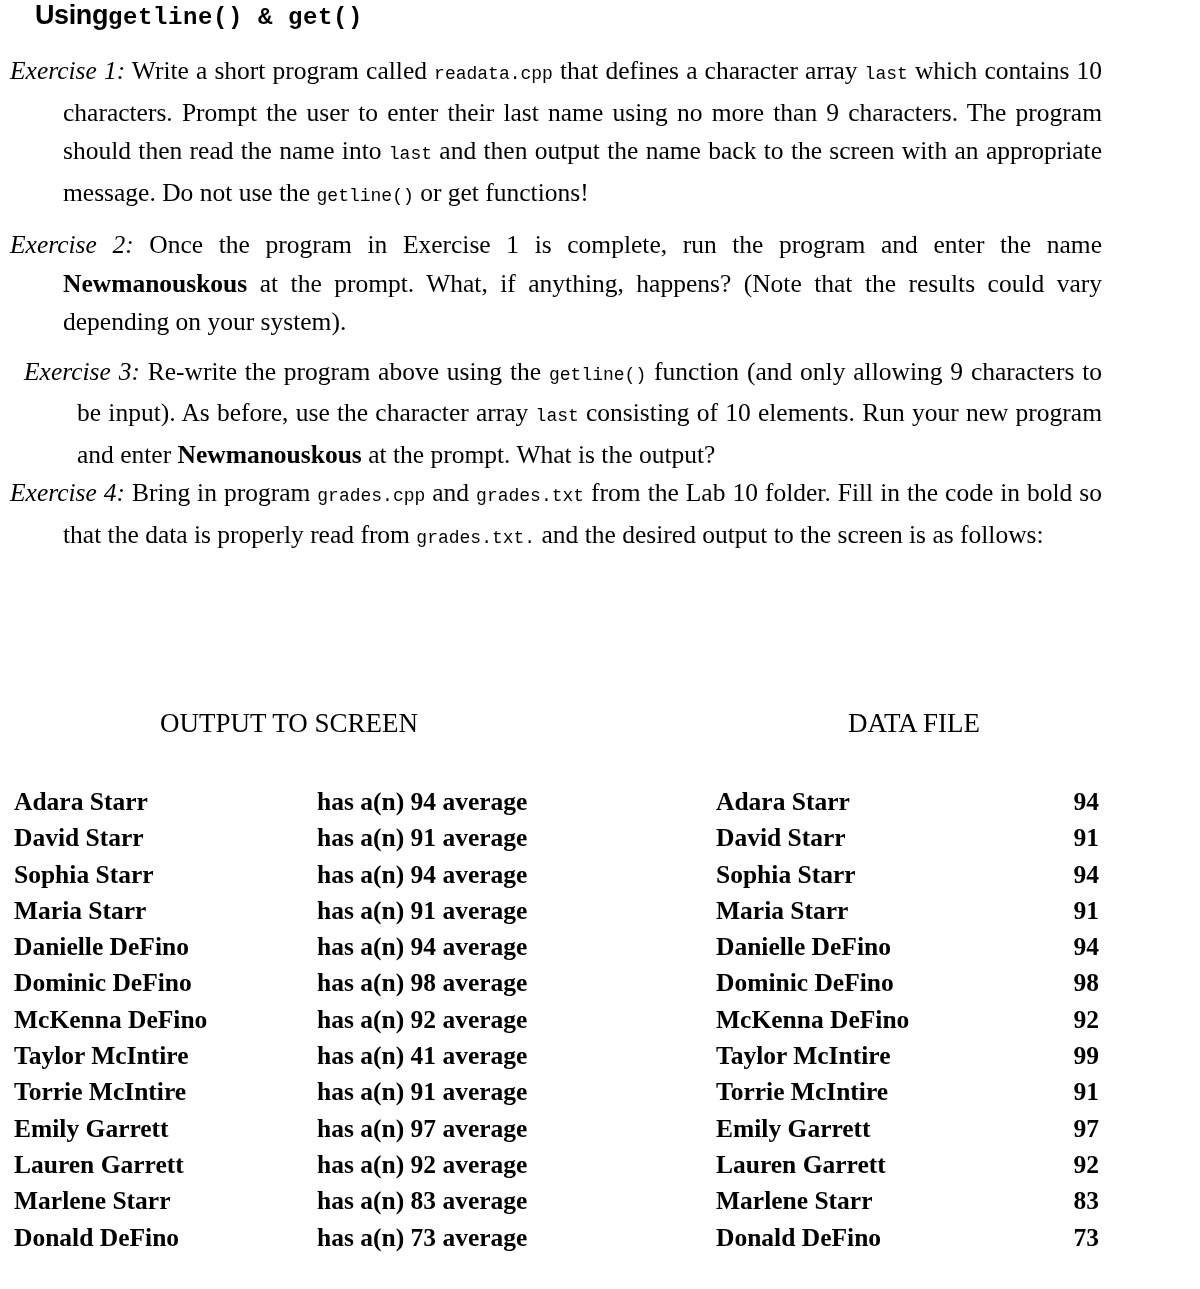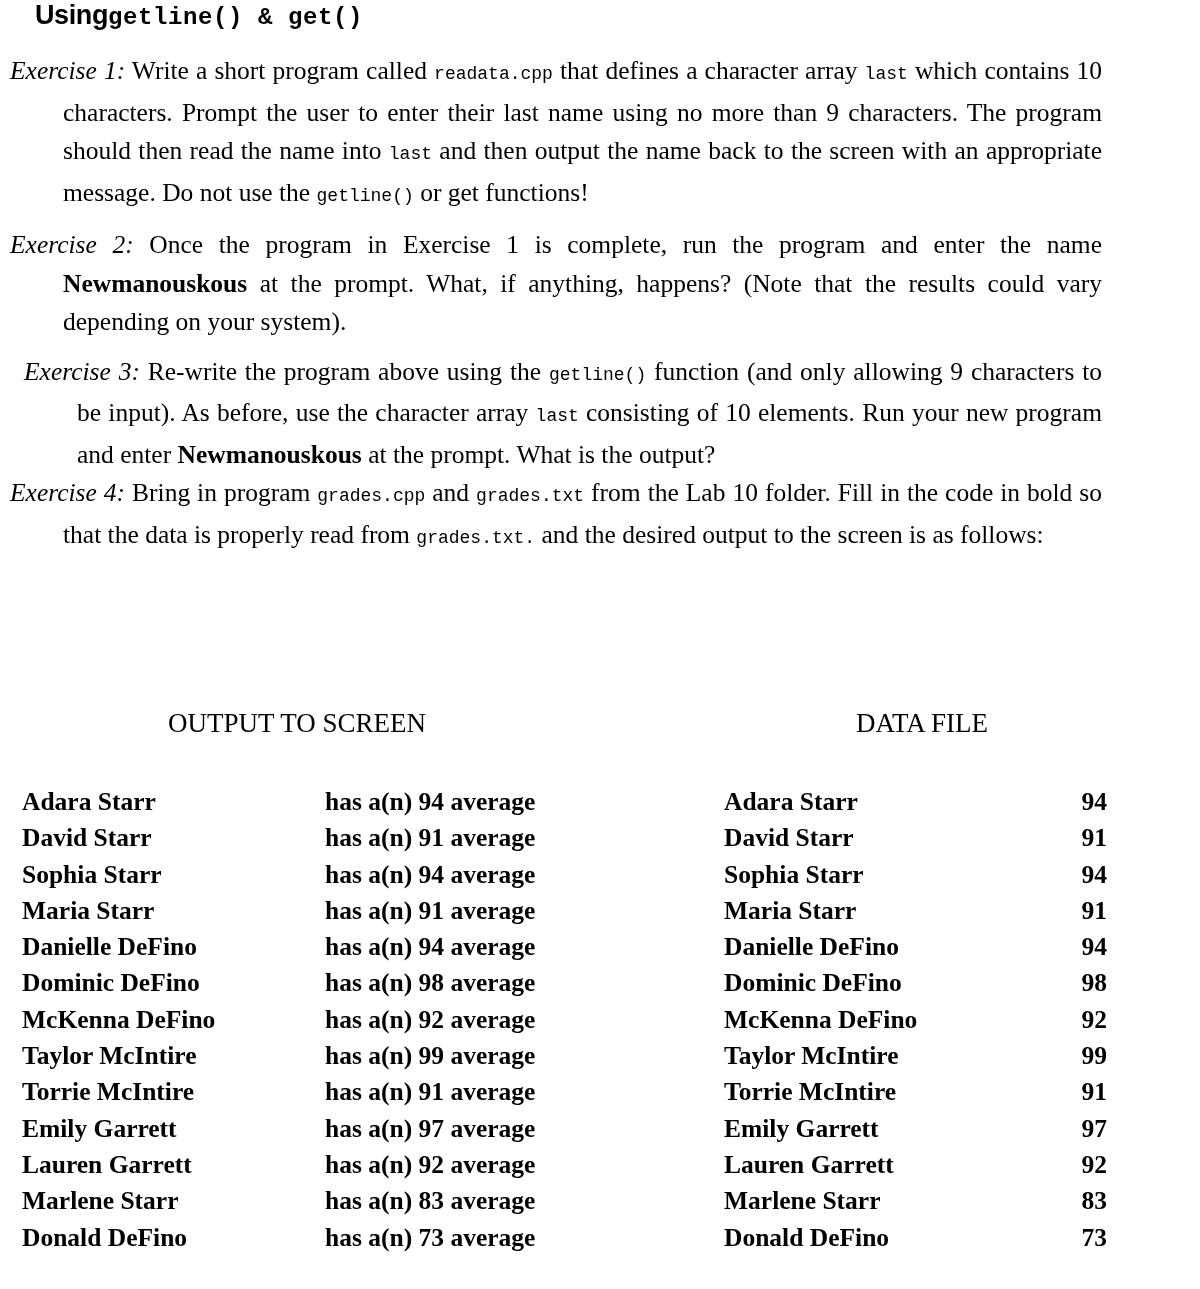--- a/index.html
+++ b/index.html
@@ -65,21 +65,21 @@
   .code {
     font-family: "Liberation Mono", "DejaVu Sans Mono", monospace;
     font-size: 18px;
     letter-spacing: 0px;
   }
   .bold { font-weight: bold; }
 
   
   .table-area {
     position: absolute;
-    left: 12px;
+    left: 4px;
     top: 706px;
     width: 1028px;
   }
   .col-headers {
     position: relative;
     height: 46px;
   }
   .hdr {
     position: absolute;
     font-size: 27px;
@@ -168,21 +168,21 @@
         <div class="cell c-df-grade">98</div>
       </div>
       <div class="row">
         <div class="cell c-out-name">McKenna  DeFino</div>
         <div class="cell c-out-msg">has  a(n)  92  average</div>
         <div class="cell c-df-name">McKenna  DeFino</div>
         <div class="cell c-df-grade">92</div>
       </div>
       <div class="row">
         <div class="cell c-out-name">Taylor  McIntire</div>
-        <div class="cell c-out-msg">has  a(n)  99  average</div>
+        <div class="cell c-out-msg">has  a(n)  41  average</div>
         <div class="cell c-df-name">Taylor  McIntire</div>
         <div class="cell c-df-grade">99</div>
       </div>
       <div class="row">
         <div class="cell c-out-name">Torrie McIntire</div>
         <div class="cell c-out-msg">has  a(n)  91  average</div>
         <div class="cell c-df-name">Torrie McIntire</div>
         <div class="cell c-df-grade">91</div>
       </div>
       <div class="row">

